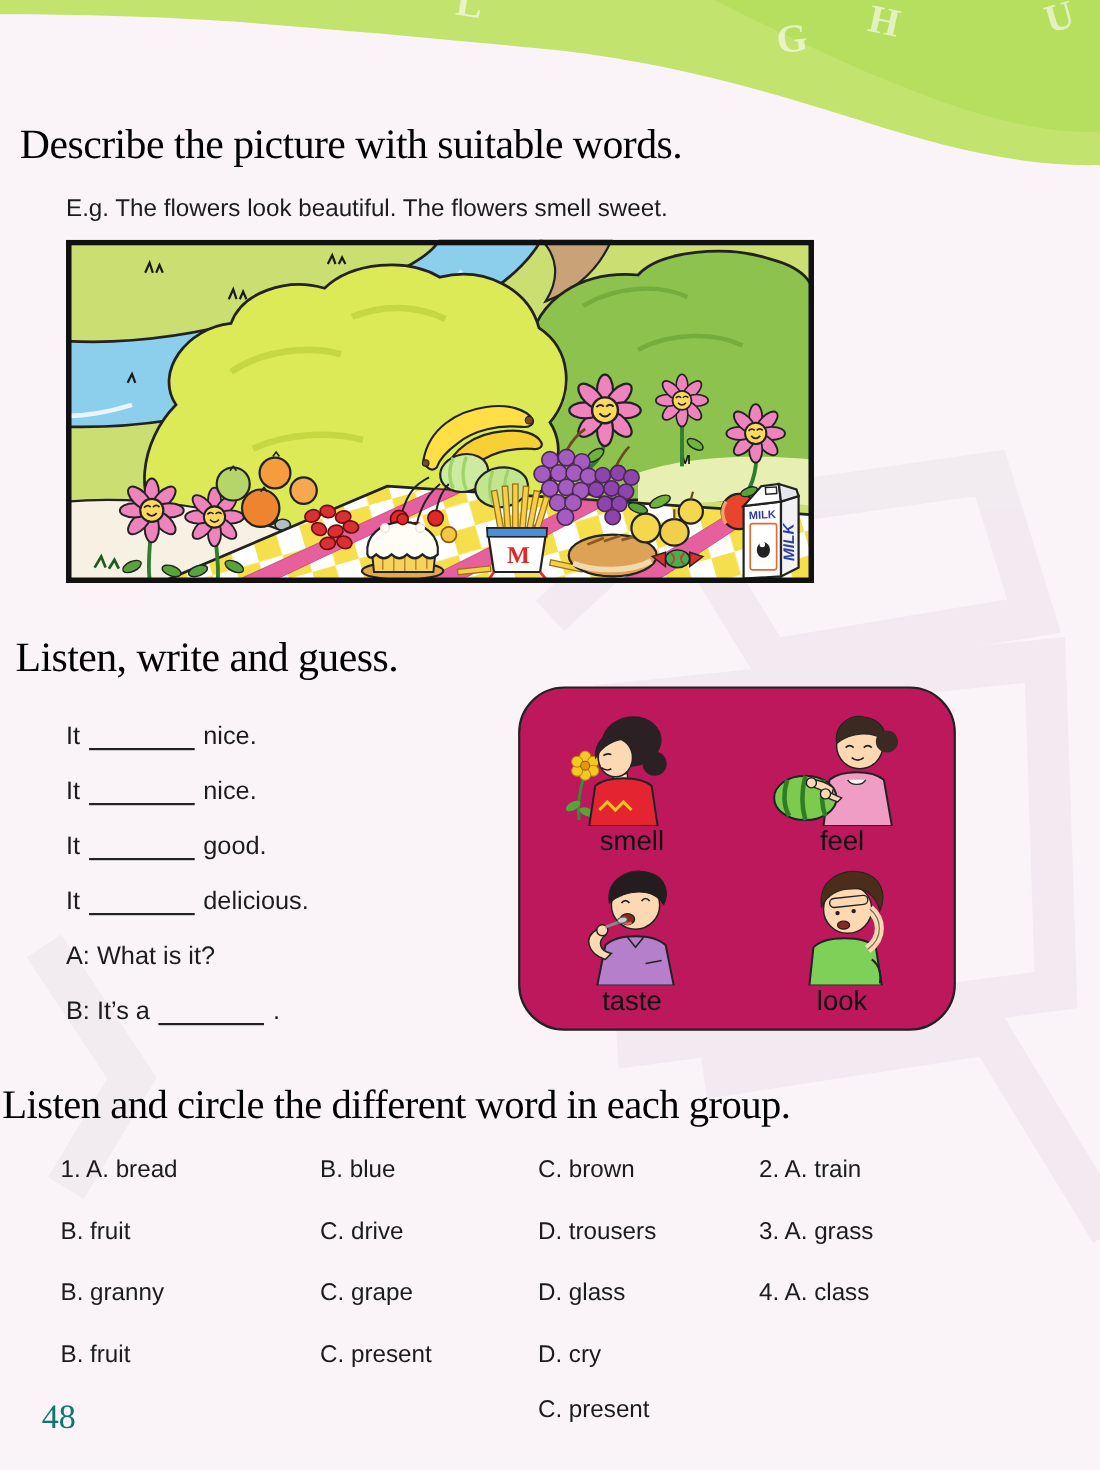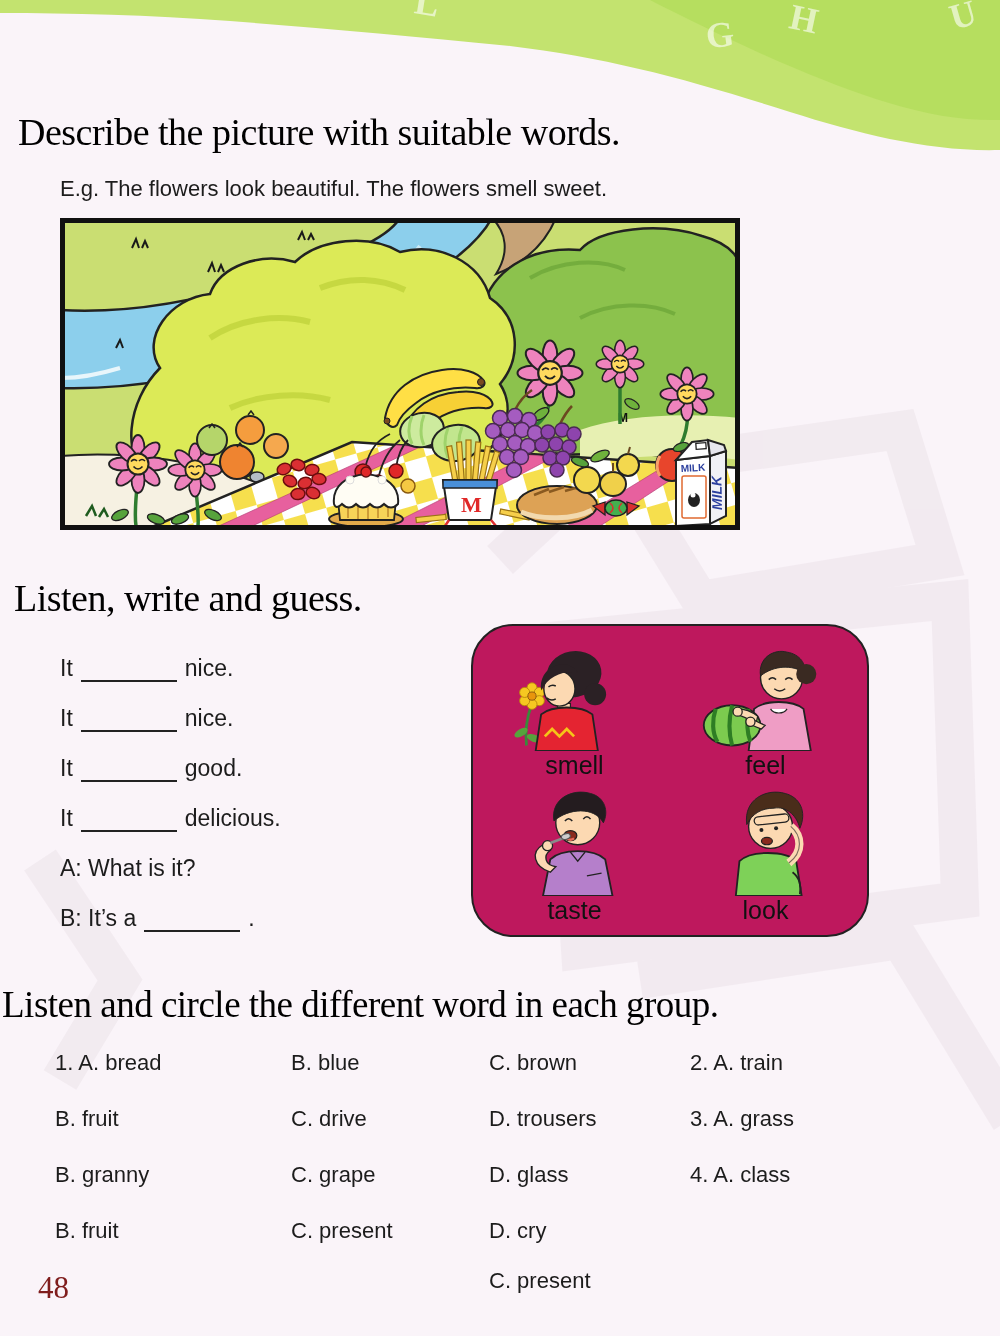--- a/index.html
+++ b/index.html
@@ -33,21 +33,21 @@
        display:grid;grid-template-columns:1fr 1fr;grid-template-rows:1fr 1fr;
        padding:10px 6px 8px 6px;box-sizing:border-box;text-align:right;}
   .sense-cell{display:flex;flex-direction:column;align-items:center;justify-content:flex-end;}
   .sense-label{font-size:25px;color:#111;margin-top:2px;line-height:1;padding-bottom:4px;}
   
   #word-grid{left:55px;top:1035px;z-index:2;display:grid;
        grid-template-columns:236px 198px 201px 250px;grid-auto-rows:56px;
        font-size:22px;align-items:center;}
   #extra-cell{left:489px;top:1268px;font-size:22px;z-index:2;}
   #page-number{left:38px;top:1270px;font-family:"Liberation Serif",serif;
-       font-size:31px;z-index:2;color:#7f1d1d;}
+       font-size:31px;z-index:2;color:#0f766e;}
 </style>
 </head>
 <body>
 
 <svg id="watermark" class="abs">
   <g fill="none" stroke="#b49bab" stroke-width="38" opacity="0.10">
     <path d="M620,470 L900,430 L940,560 L700,600 Z"></path>
     <path d="M560,640 L950,600 L960,900 L580,950 Z"></path>
     <path d="M500,560 L640,430"></path>
     <path d="M640,980 L900,940 L1010,1120"></path>

